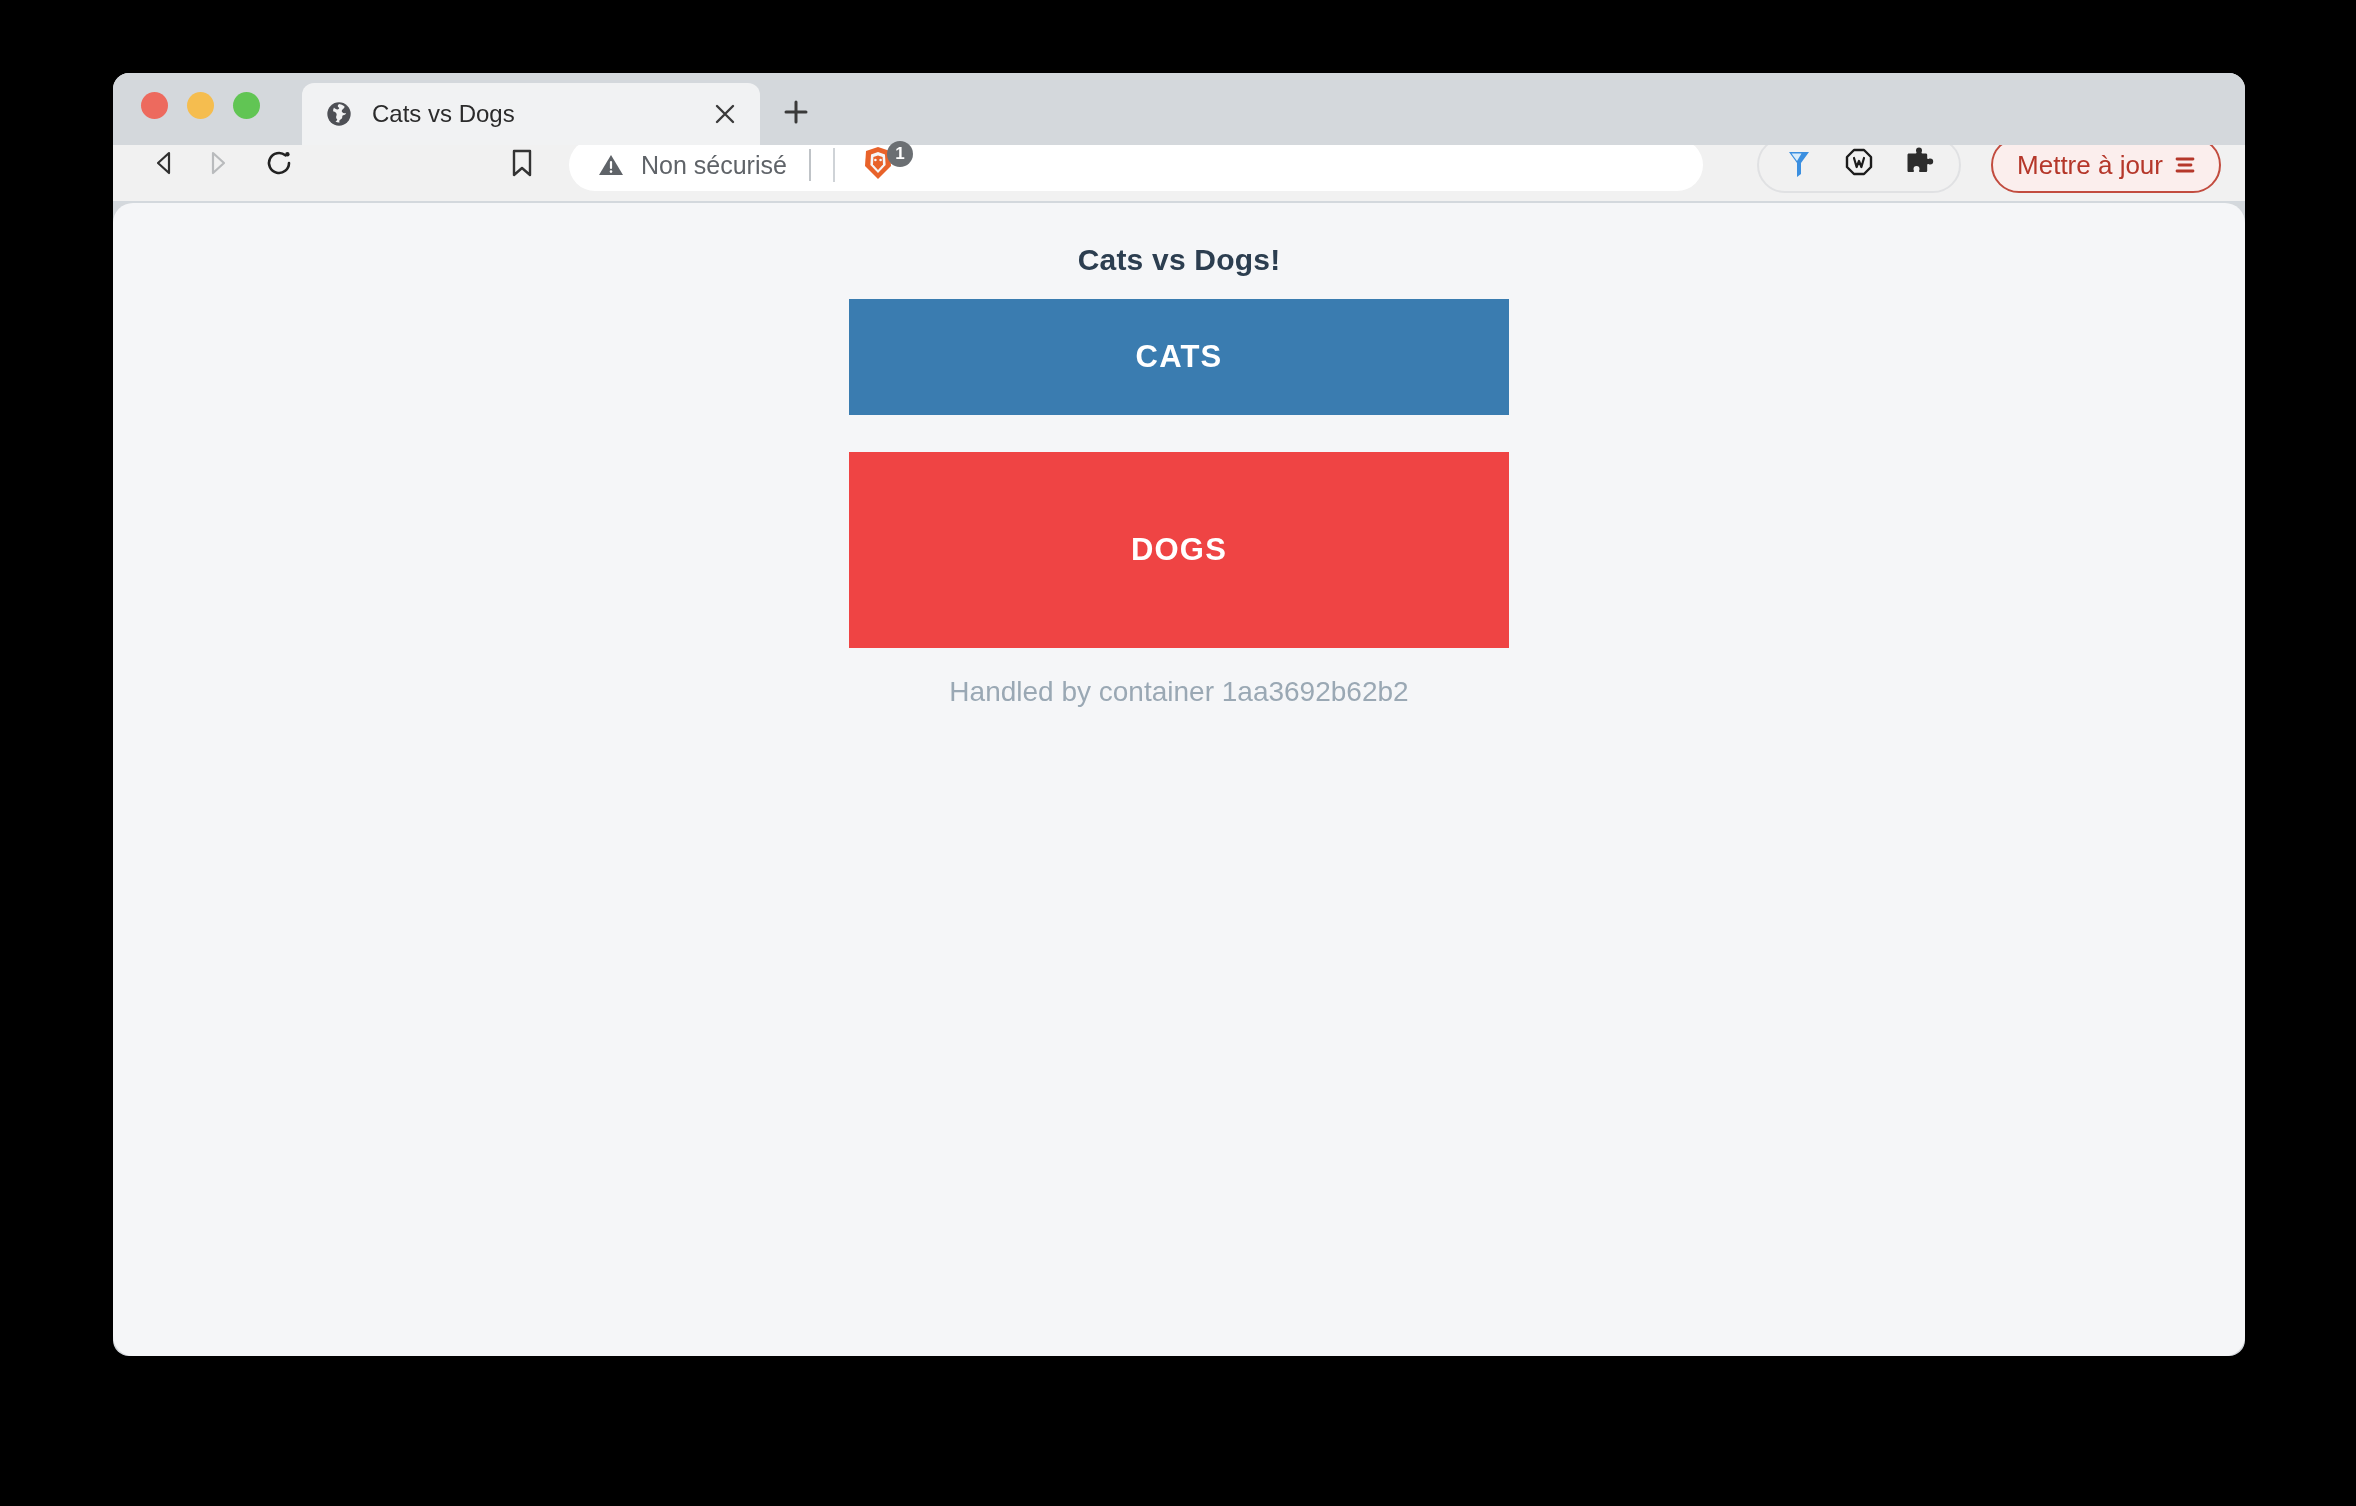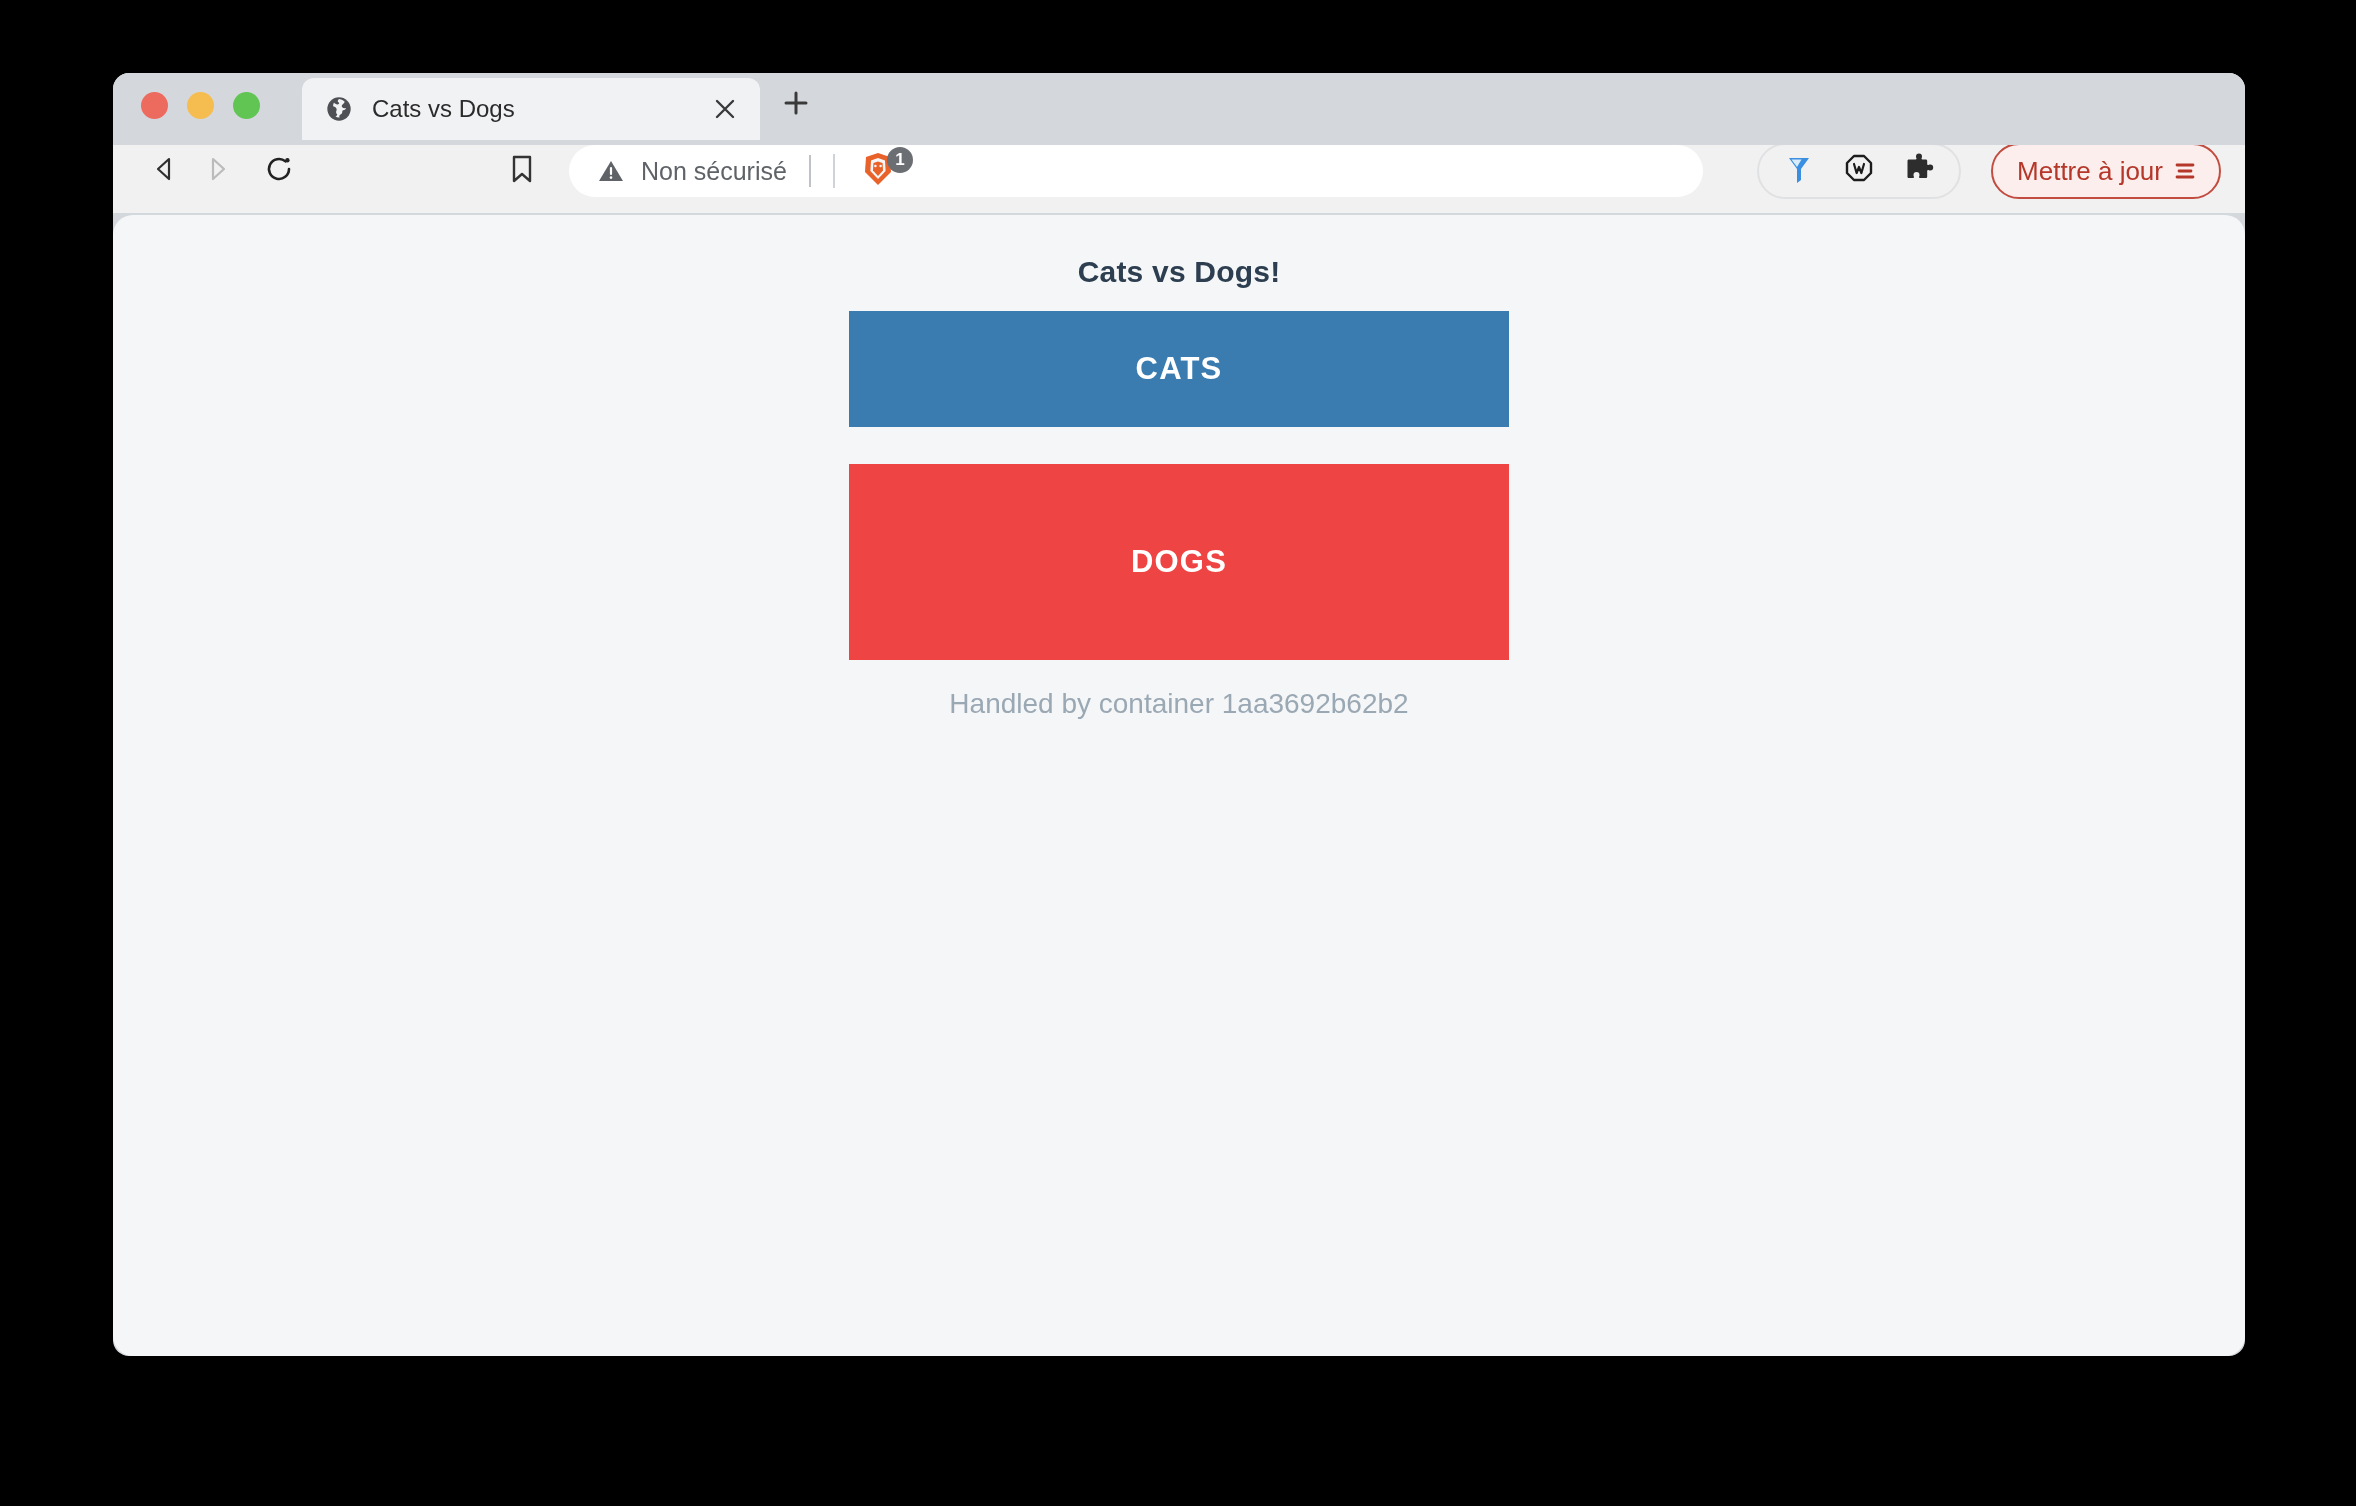--- a/index.html
+++ b/index.html
@@ -24,21 +24,21 @@
     overflow: hidden;
     display: flex;
     flex-direction: column;
   }
 
   
   .tab-strip {
     height: 72px;
     background: #d4d8dc;
     display: flex;
-    align-items: center;
+    align-items: flex-end;
     padding-left: 28px;
     flex: 0 0 auto;
     position: relative;
   }
 
   .traffic-lights {
     display: flex;
     align-items: center;
     gap: 19px;
     height: 72px;
@@ -86,21 +86,21 @@
   .new-tab {
     margin-left: 14px;
     width: 44px; height: 44px;
     margin-bottom: 9px;
     display: flex; align-items: center; justify-content: center;
     color: #3a3a3a;
   }
 
   
   .toolbar {
-    height: 70px;
+    height: 58px;
     background: #f1f1f1;
     border-bottom: 2px solid #d3d8dd;
     display: flex;
     align-items: center;
     padding: 0 24px 16px 26px;
     flex: 0 0 auto;
   }
   .nav-btn {
     width: 52px; height: 52px;
     display: flex; align-items: center; justify-content: center;

